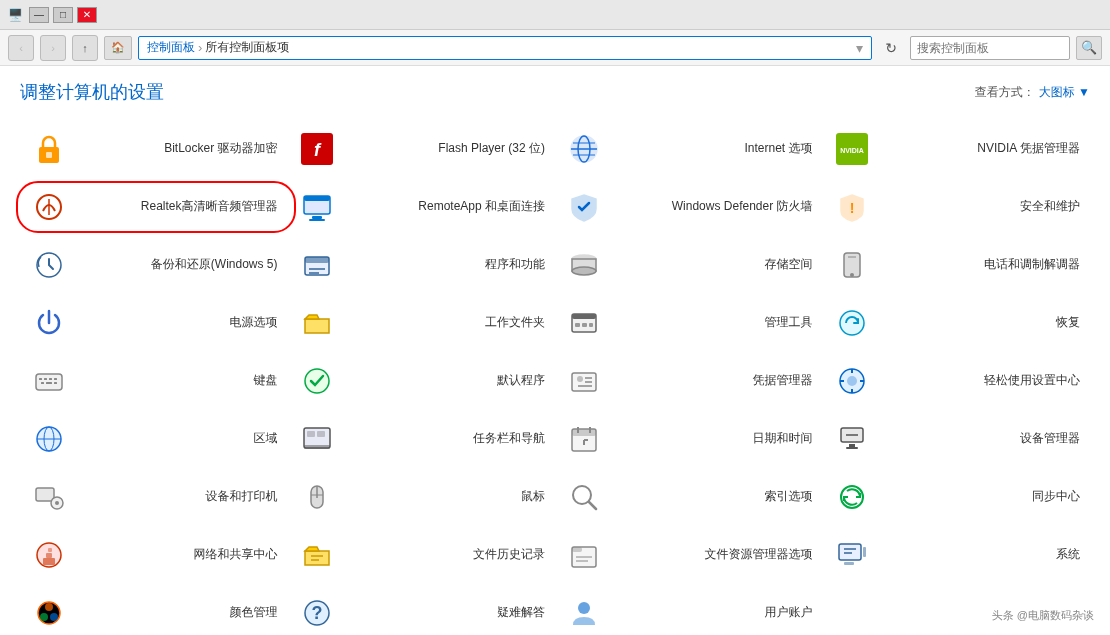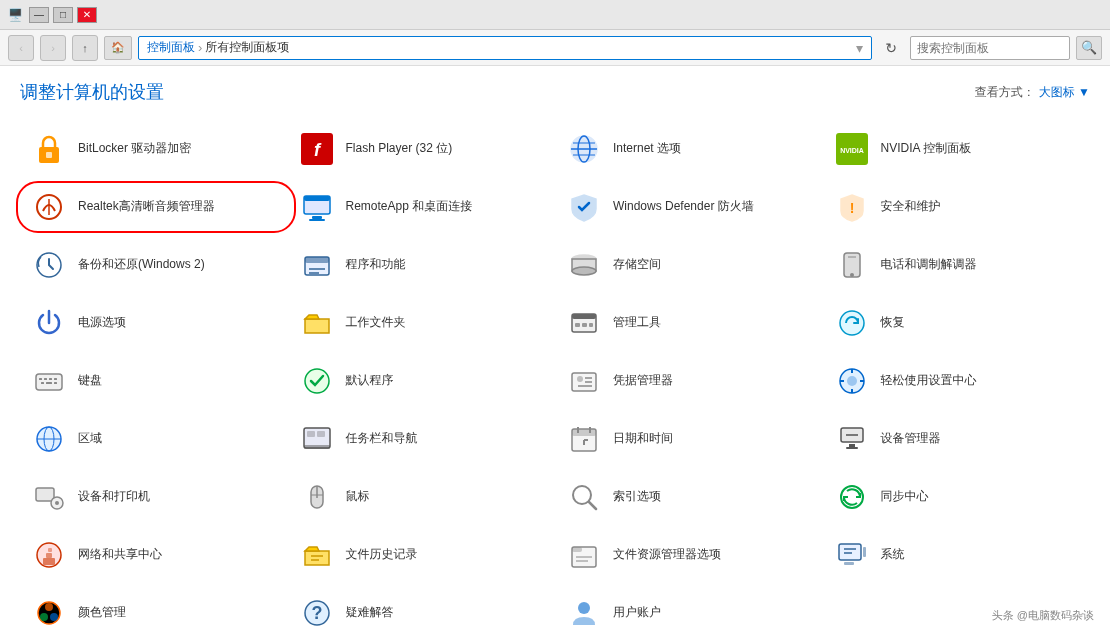--- a/index.html
+++ b/index.html
@@ -120,20 +120,21 @@
       grid-template-columns: repeat(4, 1fr);
       gap: 4px 0;
     }
     .control-item {
       display: flex;
       align-items: center;
       padding: 8px 10px;
       gap: 10px;
       cursor: pointer;
       border-radius: 2px;
+      justify-content: space-between;
     }
     .item-icon {
       width: 38px;
       height: 38px;
       flex-shrink: 0;
       display: flex;
       align-items: center;
       justify-content: center;
       font-size: 22px;
     }
@@ -244,21 +245,21 @@
         </div>
         <span class="item-label">Internet 选项</span>
       </div>
       <div class="control-item">
         <div class="item-icon">
           <svg class="svg-icon" viewBox="0 0 32 32">
             <rect width="32" height="32" rx="3" fill="#76b900"></rect>
             <text x="16" y="20" text-anchor="middle" fill="white" font-size="7" font-weight="bold">NVIDIA</text>
           </svg>
         </div>
-        <span class="item-label">NVIDIA 控制面板</span>
+        <span class="item-label">NVIDIA 凭据管理器</span>
       </div>
       <div class="control-item highlighted">
         <div class="item-icon">
           <svg class="svg-icon" viewBox="0 0 32 32">
             <circle cx="16" cy="16" r="12" fill="none" stroke="#cc3300" stroke-width="2"></circle>
             <path d="M10 20 Q16 8 22 20" fill="none" stroke="#cc3300" stroke-width="2"></path>
             <line x1="16" y1="8" x2="16" y2="24" stroke="#cc3300" stroke-width="1.5"></line>
           </svg>
         </div>
         <span class="item-label">Realtek高清晰音频管理器</span>
@@ -293,21 +294,21 @@
         <span class="item-label">安全和维护</span>
       </div>
       <div class="control-item">
         <div class="item-icon">
           <svg class="svg-icon" viewBox="0 0 32 32">
             <circle cx="16" cy="16" r="12" fill="none" stroke="#336699" stroke-width="1.5"></circle>
             <path d="M16 10 L16 16 L20 20" fill="none" stroke="#336699" stroke-width="2" stroke-linecap="round"></path>
             <path d="M8 8 Q4 12 6 18" fill="none" stroke="#336699" stroke-width="1.5"></path>
           </svg>
         </div>
-        <span class="item-label">备份和还原(Windows 2)</span>
+        <span class="item-label">备份和还原(Windows 5)</span>
       </div>
       <div class="control-item">
         <div class="item-icon">
           <svg class="svg-icon" viewBox="0 0 32 32">
             <rect x="4" y="8" width="24" height="18" rx="2" fill="#e8f0ff" stroke="#336699" stroke-width="1.5"></rect>
             <rect x="4" y="8" width="24" height="6" rx="2" fill="#336699" opacity="0.6"></rect>
             <line x1="8" y1="20" x2="24" y2="20" stroke="#336699" stroke-width="1.5"></line>
             <line x1="8" y1="24" x2="18" y2="24" stroke="#336699" stroke-width="1.5"></line>
           </svg>
         </div>

